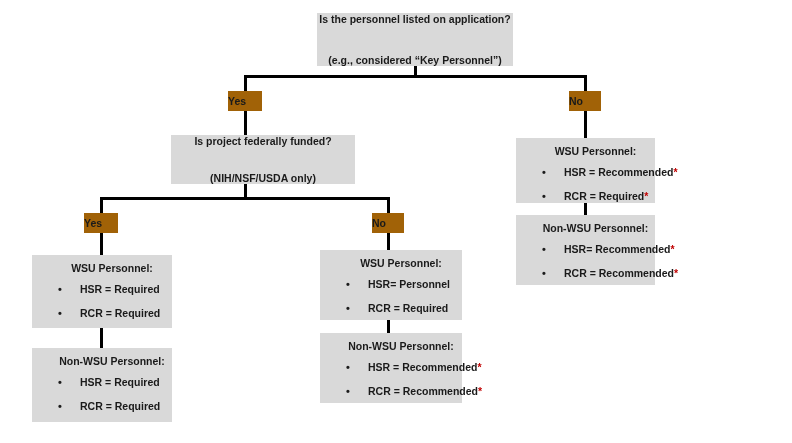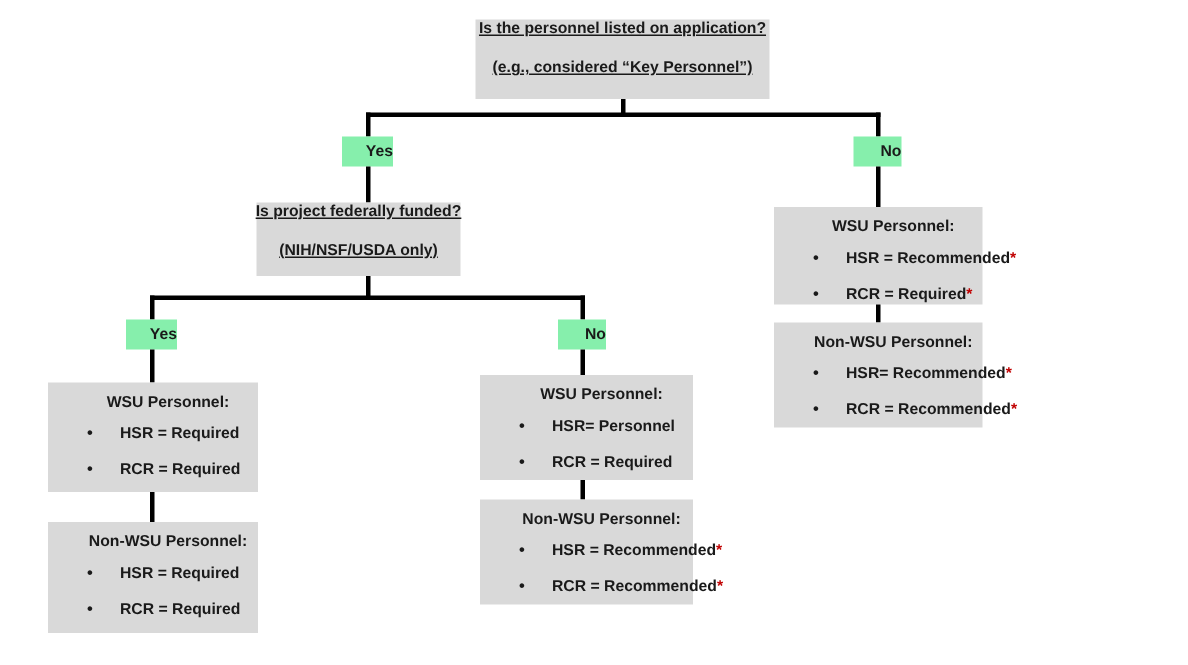--- a/index.html
+++ b/index.html
@@ -34,38 +34,37 @@
     box-sizing: border-box;
     color: #1a1a1a;
     font-weight: bold;
     font-size: 10.5px;
     line-height: 1.15;
   }
   .box.center {
     display: flex;
     flex-direction: column;
     align-items: center;
-    justify-content: flex-start;
-    text-decoration: underline;
+    justify-content: space-between;
   }
   .box .q-line {
     display: block;
     text-align: center;
     white-space: nowrap;
   }
   .box .q-line + .q-line { margin-top: 14px; }
 
   
   .edge-label {
     position: absolute;
-    background: #86efac;
-    color: #1a1a1a;
-    font-weight: bold;
-    font-size: 10.5px;
-    text-align: right;
+    background: #a16207;
+    color: #1a1a1a;
+    font-weight: bold;
+    font-size: 10.5px;
+    text-align: left;
     line-height: 20px;
     height: 20px;
     box-sizing: border-box;
   }
 
   
   .outcome {
     position: absolute;
     background: #d9d9d9;
     box-sizing: border-box;
@@ -122,21 +121,21 @@
   <div class="line vline" style="left:584px; top:75px; width:3px; height:16px;"></div>
 
   <div class="edge-label" style="left:228px; top:91px; width:34px;">Yes</div>
 
   <div class="edge-label" style="left:569px; top:91px; width:32px;">No</div>
 
   <div class="line vline" style="left:244px; top:111px; width:3px; height:24px;"></div>
 
   <div class="line vline" style="left:584px; top:111px; width:3px; height:27px;"></div>
 
-  <div class="box center" style="left:171px; top:135px; width:136px; height:49px;">
+  <div class="box center" style="left:171px; top:135px; width:184px; height:49px;">
     <span class="q-line">Is project federally funded?</span>
     <span class="q-line">(NIH/NSF/USDA only)</span>
   </div>
 
   <div class="line vline" style="left:244px; top:184px; width:3px; height:15px;"></div>
 
   <div class="line hline" style="left:100px; top:197px; width:290px;"></div>
   <div class="line vline" style="left:100px; top:197px; width:3px; height:16px;"></div>
   <div class="line vline" style="left:387px; top:197px; width:3px; height:16px;"></div>
 

